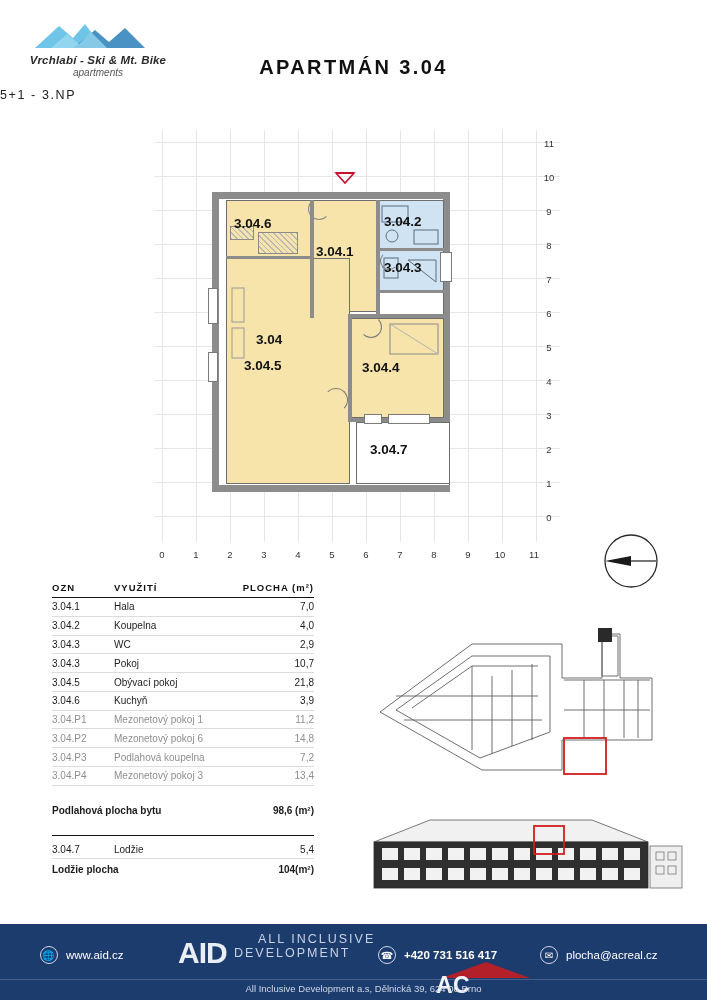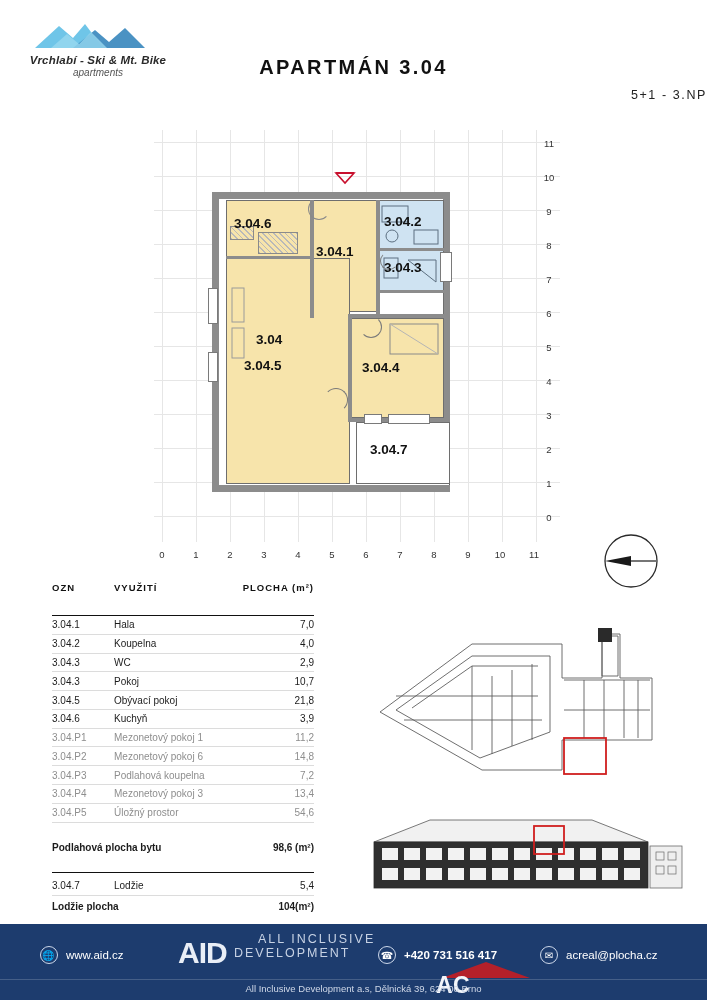--- a/index.html
+++ b/index.html
@@ -35,21 +35,21 @@
     left: 0; right: 0; top: 56px;
     text-align: center;
     font-size: 20px;
     font-weight: bold;
     letter-spacing: 2.4px;
     color: #111;
   }
   .doc-subtitle {
     position: absolute;
     left: 0; right: 0; top: 88px;
-    text-align: right;
+    text-align: left;
     font-size: 12.5px;
     letter-spacing: 1.6px;
     color: #222;
   }
 
   
   .plan-wrap {
     position: absolute;
     left: 140px; top: 130px;
     width: 420px; height: 430px;
@@ -116,21 +116,21 @@
     left: 52px; top: 582px;
     width: 262px;
     font-size: 10px;
   }
   .tbl { width: 100%; border-collapse: collapse; }
   .tbl th {
     font-size: 9.5px;
     letter-spacing: 1px;
     text-align: left;
     font-weight: bold;
-    padding: 0 0 22px 0;
+    padding: 0 0 4px 0;
     color: #111;
     border-bottom: 1.6px solid #111;
   }
   .tbl th.num, .tbl td.num { text-align: right; }
   .tbl td {
     padding: 3.4px 0;
     border-bottom: 1px solid #dcdcdc;
     color: #1c1c1c;
   }
   .tbl td.code { width: 62px; }
@@ -444,25 +444,20 @@
       </tr>
       <tr class="mezzanine">
         <td class="code">3.04.P3</td>
         <td class="use">Podlahová koupelna</td>
         <td class="num">7,2</td>
       </tr>
       <tr class="mezzanine">
         <td class="code">3.04.P4</td>
         <td class="use">Mezonetový pokoj 3</td>
         <td class="num">13,4</td>
-      </tr>
-      <tr class="mezzanine">
-        <td class="code">3.04.P5</td>
-        <td class="use">Úložný prostor</td>
-        <td class="num">54,6</td>
       </tr>
       <tr class="sumrow">
         <td colspan="2">Podlahová plocha bytu</td>
         <td class="num">98,6 (m²)</td>
       </tr>
       <tr class="spacer">
           <td colspan="3"></td>
         </tr>
       <tr>
         <td class="code">3.04.7</td>
@@ -559,19 +554,19 @@
       <div class="acreal">AC REAL</div>
     </div>
 
     <div class="f-item f-phone">
       <span class="f-circle">☎</span>
       <span style="font-weight:bold">+420 731 516 417</span>
     </div>
 
     <div class="f-item f-mail">
       <span class="f-circle">✉</span>
-      <span>acreal@plocha.cz</span>
+      <span>plocha@acreal.cz</span>
     </div>
 
     <div class="footer-divider"></div>
     <div class="footer-note">All Inclusive Development a.s, Dělnická 39, 624 00 Brno</div>
   </div>
 </div>
 
 </body></html>

